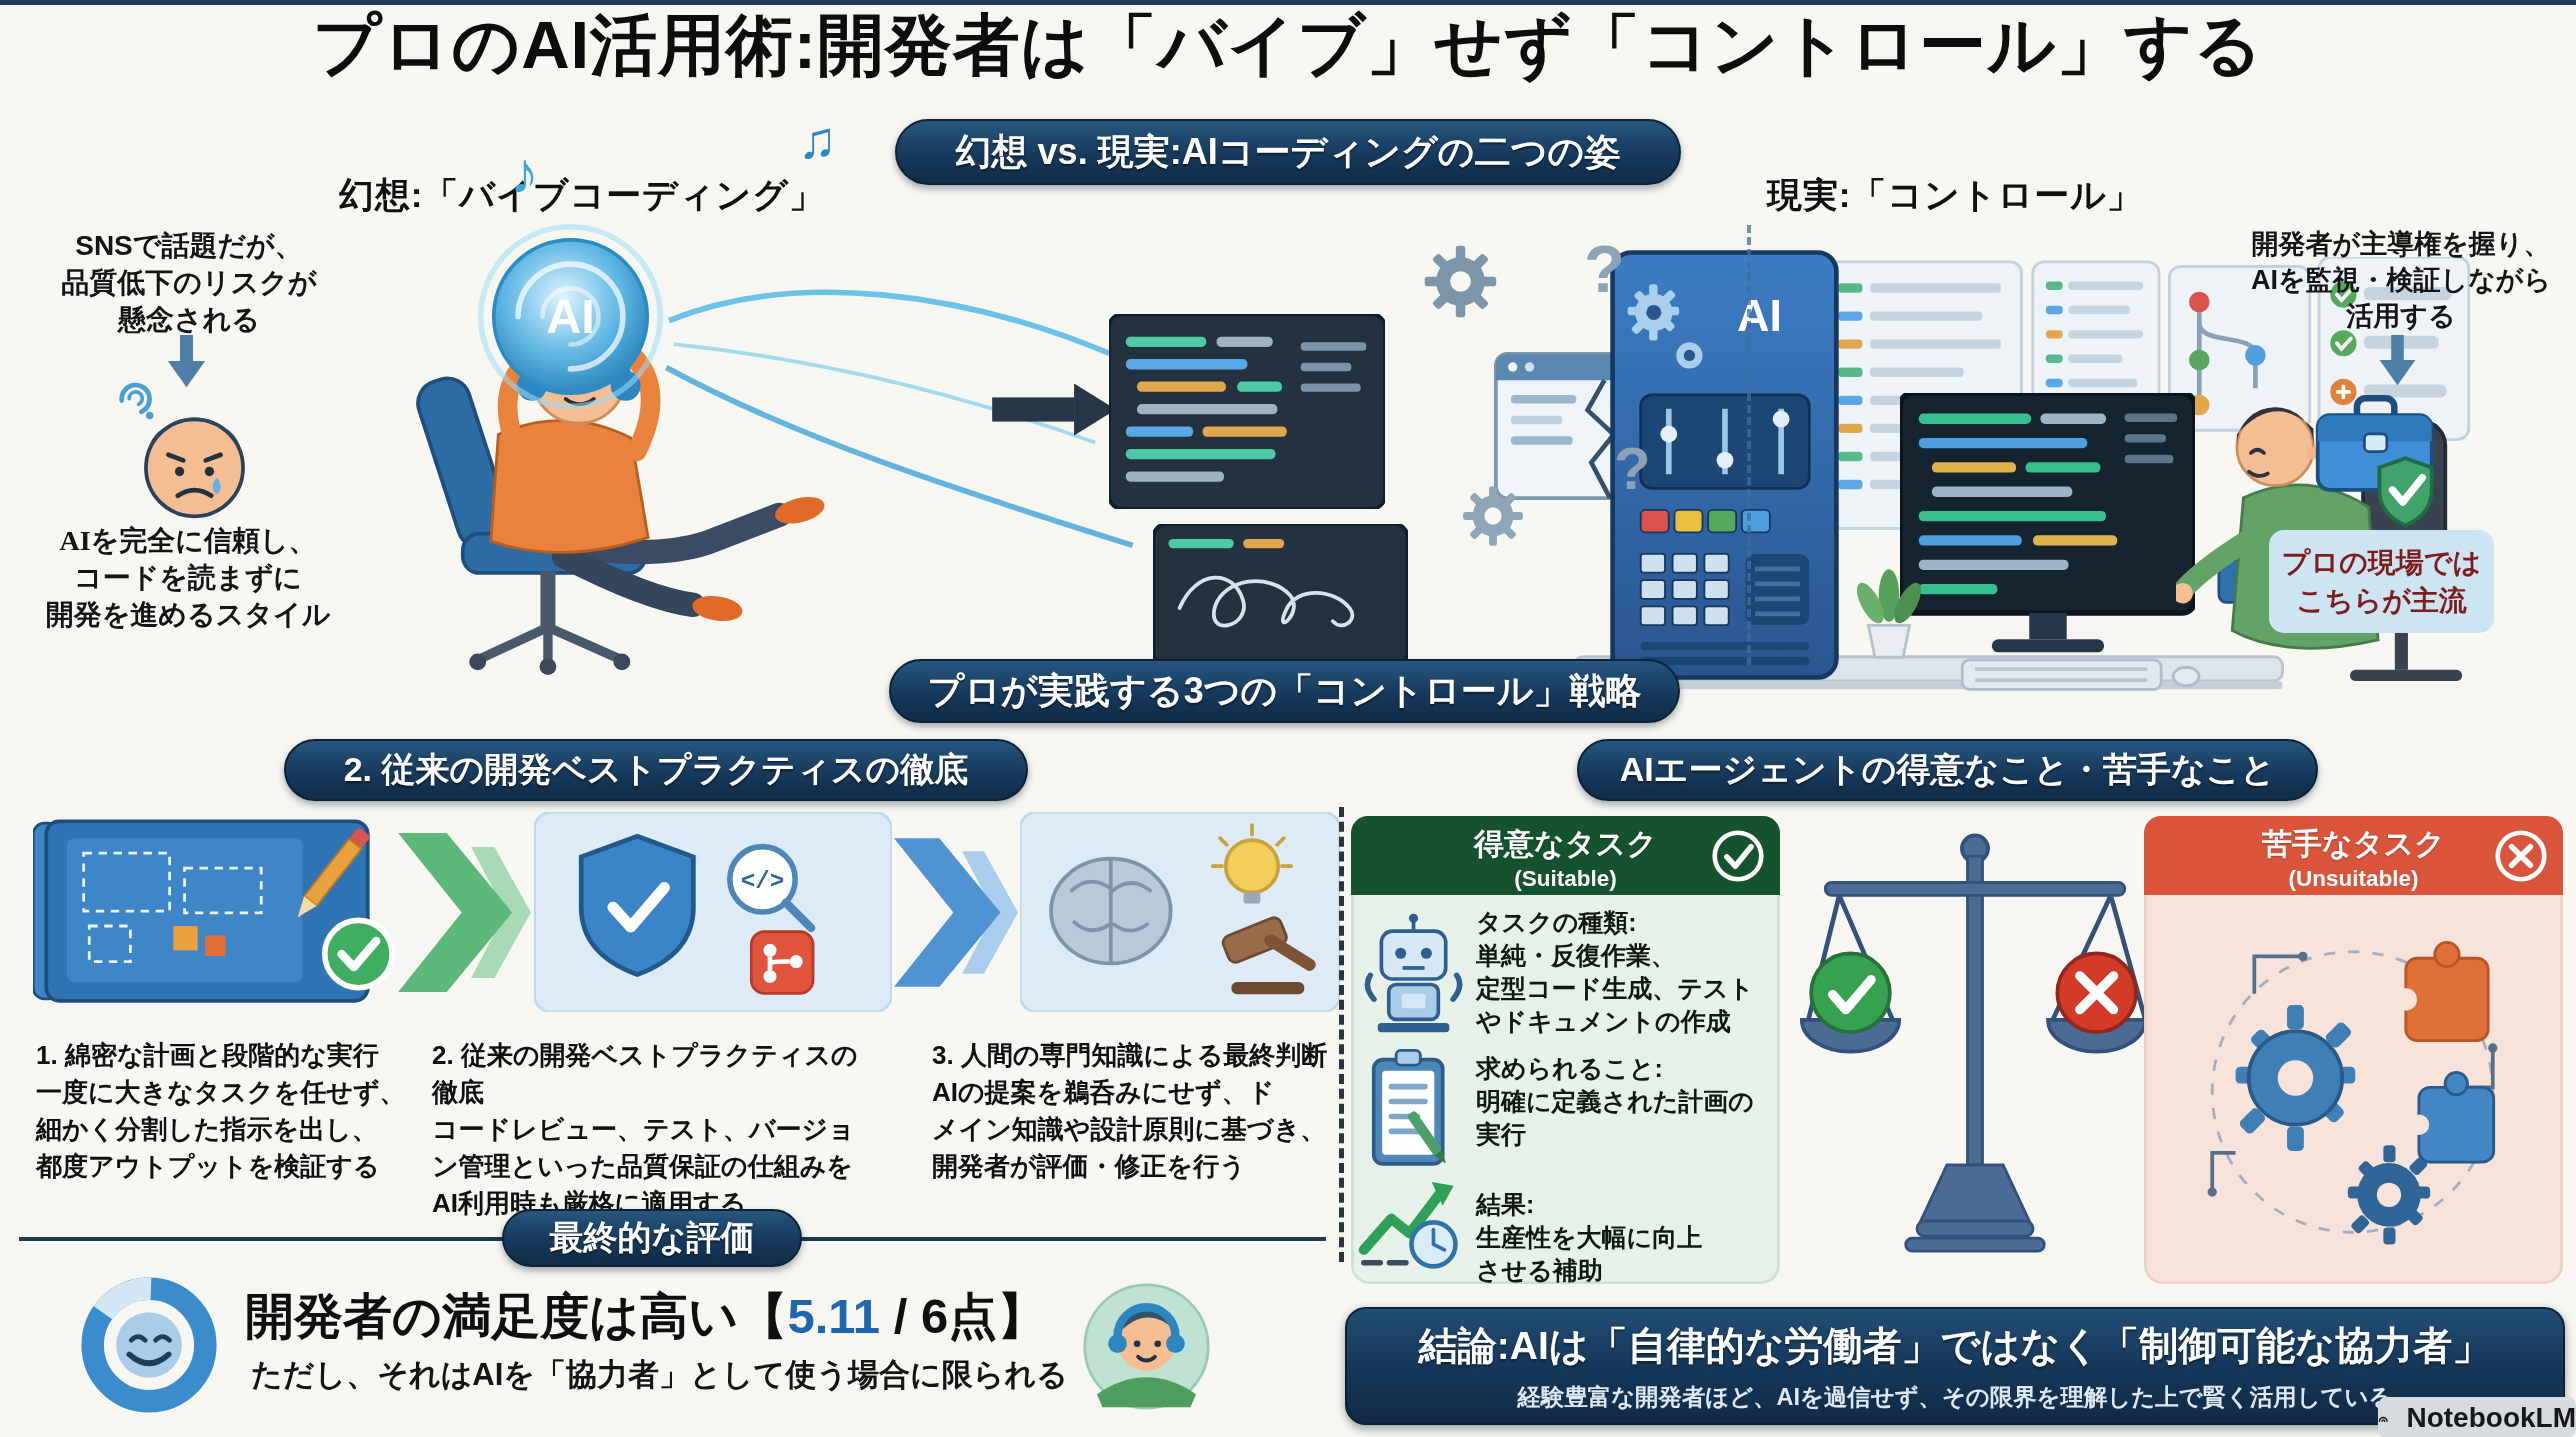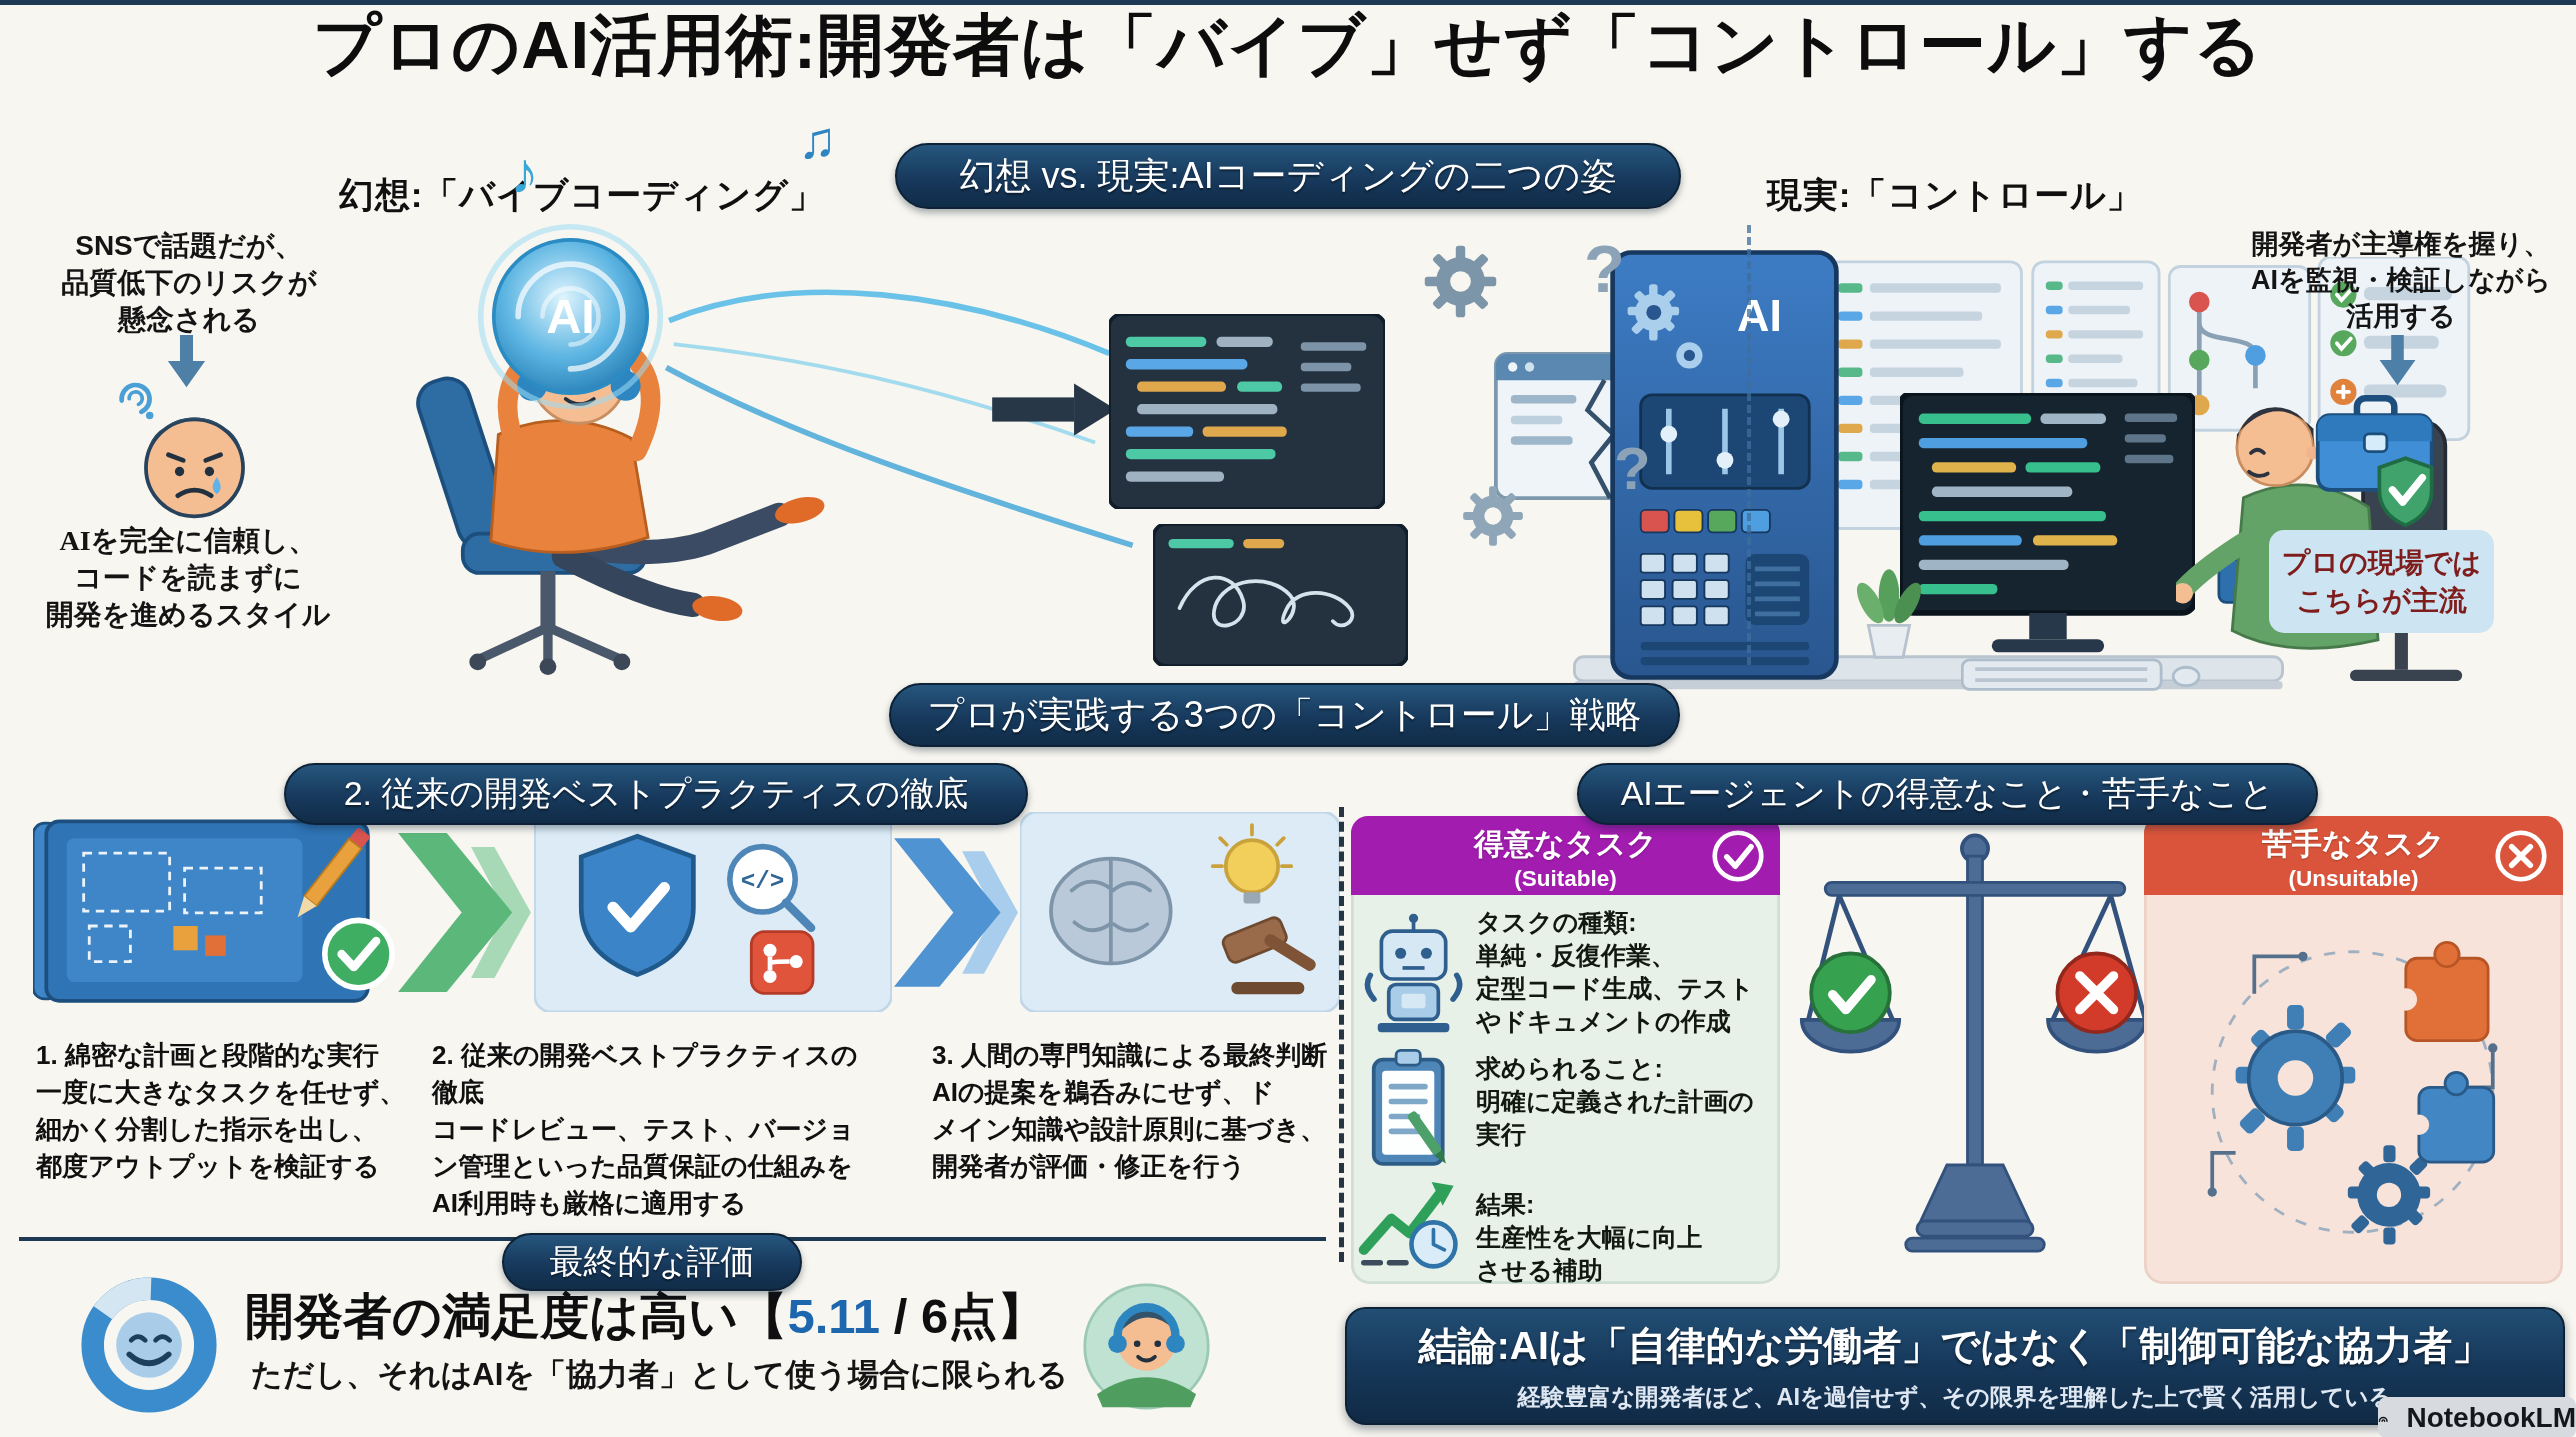--- a/index.html
+++ b/index.html
@@ -6,29 +6,29 @@
   html,body { width:2576px; height:1438px; }
   body { font-family:"Liberation Sans","DejaVu Sans",sans-serif; }
   #canvas { position:relative; width:2576px; height:1438px; background:#f8f6f0; overflow:hidden; }
   .abs { position:absolute; }
   .ml { white-space:pre-line; }
   .ctr { text-align:center; }
   .pill {
     background:linear-gradient(180deg,#26567e 0%,#17395c 55%,#102c48 100%);
     border:2.8px solid #0d2236; border-radius:935px; color:#fff;
     display:flex; align-items:center; justify-content:center;
-    font-weight:400; box-shadow:0 3.7px 7.5px rgba(10,30,50,.35);
-    text-shadow:0 1.9px 1.9px rgba(0,0,0,.45); z-index:5;margin-top:24px;
+    font-weight:700; box-shadow:0 3.7px 7.5px rgba(10,30,50,.35);
+    text-shadow:0 1.9px 1.9px rgba(0,0,0,.45); z-index:5;
   }
   .hline { background:#1d3954; height:4.7px; z-index:2; }
   .heading { font-weight:900; color:#101010; letter-spacing:0.9px; }
   .callout { font-weight:800; color:#141414; line-height:1.33; }
   .strat { font-weight:700; color:#101010; font-size:26px; line-height:37px; }
   .suit-panel { background:#e7f1e8; border-radius:19px; box-shadow:inset 0 0 0 2.8px #cfe0d2; z-index:3; }
-  .suit-head { background:#a21caf; border-radius:17px 17px 0 0; color:#fff; }
+  .suit-head { background:#14532d; border-radius:17px 17px 0 0; color:#fff; }
   .unsuit-panel { background:#f8e3da; border-radius:19px; box-shadow:inset 0 0 0 2.8px #ecd2c6; z-index:3; }
   .unsuit-head { background:#d9543a; border-radius:17px 17px 0 0; color:#fff; }
   .panel-title { font-size:30px; font-weight:900; margin-top:8.4px; text-shadow:0 0.9px 1.9px rgba(0,0,0,.25); }
   .panel-sub { font-size:22.5px; font-weight:700; margin-top:0.9px; }
   .suit-text { font-size:25px; font-weight:700; color:#10180f; line-height:33px; }
   .conclusion {
     background:linear-gradient(180deg,#224e74 0%,#16385a 50%,#102a45 100%);
     border:2.8px solid #0d2236; border-radius:20.6px; color:#fff;
     display:flex; flex-direction:column; align-items:center; justify-content:center;
     gap:8.4px; z-index:4; box-shadow:0 3.7px 9.4px rgba(10,30,50,.4);

